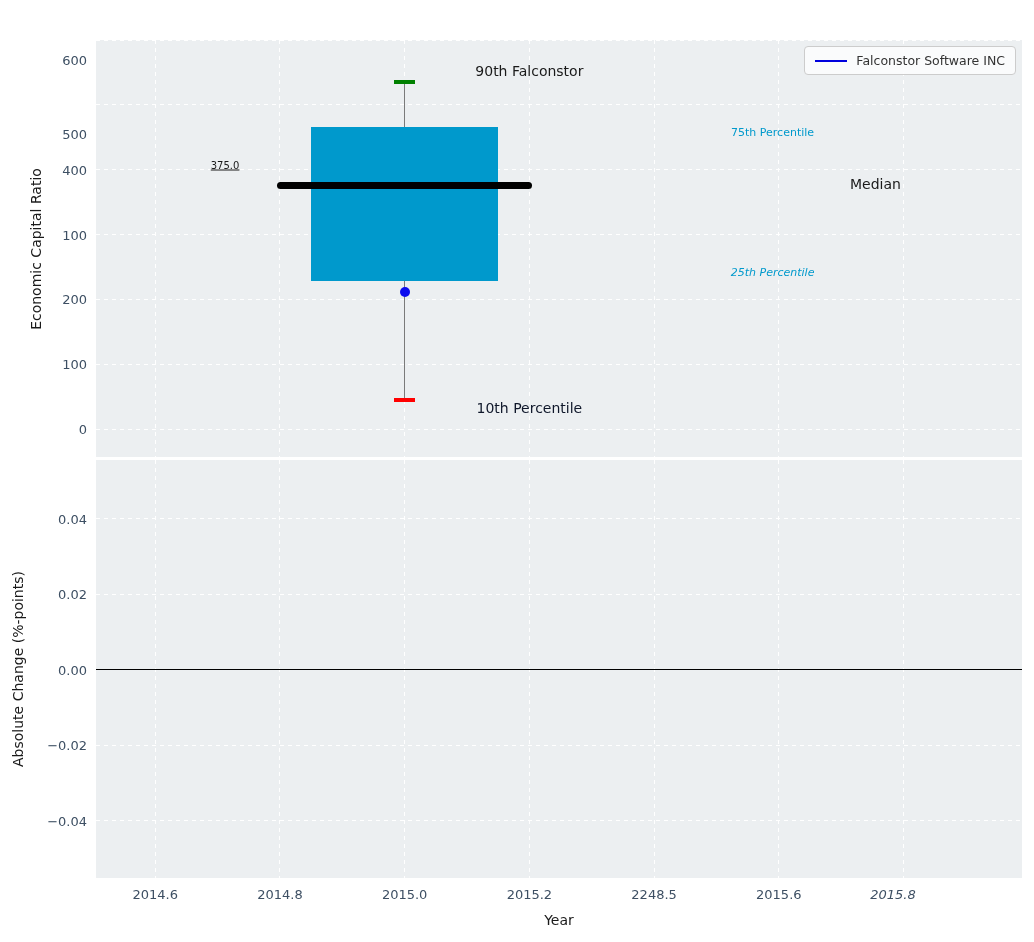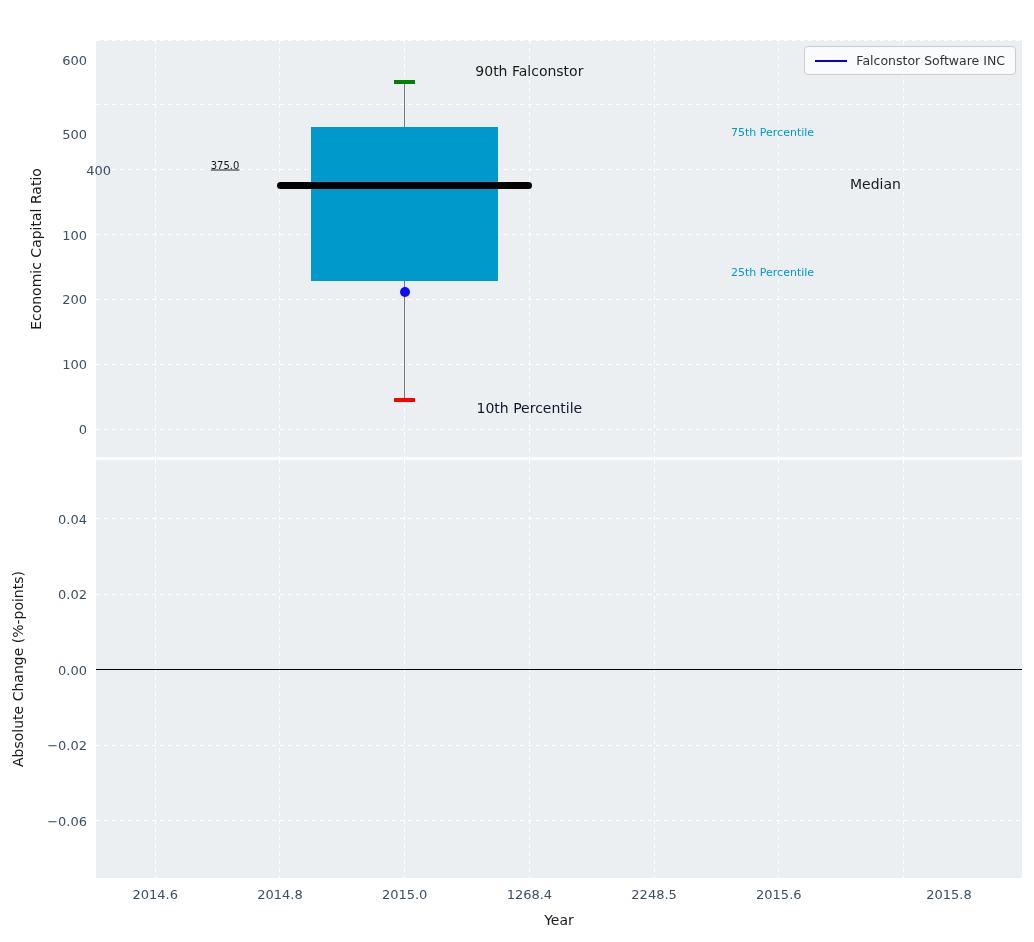--- a/index.html
+++ b/index.html
@@ -109,21 +109,21 @@
       <div class="shape" style="left: 307.917px; top: 42.154px; width: 1.5px; height: 317.776px; background: rgb(122, 122, 122);"></div>
       <div class="shape" style="left: 215.131px; top: 86.902px; width: 187.071px; height: 154.348px; background: rgb(0, 153, 204);"></div>
       <div class="shape" style="left: 180.835px; top: 142.418px; width: 255.663px; height: 7px; background: rgb(0, 0, 0); border-radius: 3.5px;"></div>
       <div class="shape" style="left: 298.066px; top: 40.154px; width: 21.2013px; height: 4px; background: rgb(0, 128, 0);"></div>
       <div class="shape" style="left: 298.066px; top: 357.93px; width: 21.2013px; height: 4px; background: rgb(255, 0, 0);"></div>
       <div class="shape" style="left: 303.667px; top: 246.627px; width: 10px; height: 10px; border-radius: 50%; background: rgb(13, 13, 238);"></div>
       <div class="annotation" style="left: 129.079px; top: 125.165px; font-size: 10px; color: rgb(26, 26, 26); text-decoration: underline;">375.0</div>
       <div class="annotation" style="left: 433.38px; top: 31.1291px; font-size: 14px; color: rgb(26, 26, 26);">90th Falconstor</div>
       <div class="annotation" style="left: 433.38px; top: 367.712px; font-size: 14px; color: #0f172a;">10th Percentile</div>
       <div class="annotation" style="left: 676.572px; top: 92.0902px; font-size: 11px; color: rgb(0, 153, 204);">75th Percentile</div>
-      <div class="annotation" style="left: 676.572px; top: 232.171px; font-size: 11px; color: rgb(0, 153, 204);">25th Percentile</div>
+      <div class="annotation" style="left: 676.572px; top: 232.171px; font-size: 11px; color: rgb(0, 153, 204); font-style: italic;">25th Percentile</div>
       <div class="annotation" style="left: 779.461px; top: 143.972px; font-size: 14px; color: rgb(26, 26, 26);">Median</div>
     </div>
   <div class="axes" id="axes-1" style="left: 96px; top: 460px; width: 926px; height: 418px; background: rgb(236, 239, 241);">
       <div class="gridline-v" style="left: 58.7391px; height: 418px;"></div>
       <div class="gridline-v" style="left: 183.453px; height: 418px;"></div>
       <div class="gridline-v" style="left: 308.167px; height: 418px;"></div>
       <div class="gridline-v" style="left: 432.88px; height: 418px;"></div>
       <div class="gridline-v" style="left: 557.594px; height: 418px;"></div>
       <div class="gridline-v" style="left: 682.308px; height: 418px;"></div>
       <div class="gridline-v" style="left: 807.022px; height: 418px;"></div>
@@ -140,28 +140,28 @@
   <div class="axis-label horizontal" id="xlabel-1" style="left: 559px; top: 912px;">Year</div>
 
   <div class="legend">
     <span class="legend-line"></span>
     <span class="legend-label">Falconstor Software INC</span>
   </div>
 <div class="ytick" style="top: 429.114px; right: 947px;">0</div>
     <div class="ytick" style="top: 364.261px; right: 947px;">100</div>
     <div class="ytick" style="top: 299.409px; right: 947px; margin-left: 20px;">200</div>
     <div class="ytick" style="top: 234.557px; right: 947px;">100</div>
-    <div class="ytick" style="top: 169.705px; right: 923px;">400</div>
+    <div class="ytick" style="top: 169.705px; right: 947px;">400</div>
     <div class="ytick" style="top: 104.852px; right: 947px; margin-top: 29px;">500</div>
     <div class="ytick" style="top: 40px; right: 947px; margin-top: 20px;">600</div>
     <div class="ytick" style="top: 518.528px; right: 947px;">0.04</div>
     <div class="ytick" style="top: 594.047px; right: 947px;">0.02</div>
     <div class="ytick" style="top: 669.566px; right: 947px;">0.00</div>
     <div class="ytick" style="top: 745.086px; right: 947px;">−0.02</div>
-    <div class="ytick" style="top: 820.605px; right: 947px;">−0.06</div>
+    <div class="ytick" style="top: 820.605px; right: 947px;">−0.04</div>
     <div class="xtick" style="left: 155.239px; top: 887px;">2014.6</div>
     <div class="xtick" style="left: 279.953px; top: 887px;">2014.8</div>
     <div class="xtick" style="left: 404.667px; top: 887px;">2015.0</div>
-    <div class="xtick" style="left: 529.38px; top: 887px;">1268.4</div>
+    <div class="xtick" style="left: 529.38px; top: 887px;">2015.2</div>
     <div class="xtick" style="left: 654.094px; top: 887px;">2248.5</div>
     <div class="xtick" style="left: 778.808px; top: 887px;">2015.6</div>
-    <div class="xtick" style="left: 949px; top: 887px;">2015.8</div>
+    <div class="xtick" style="left: 893px; top: 887px; font-style: italic;">2015.8</div>
   </div>
 
 </body></html>

